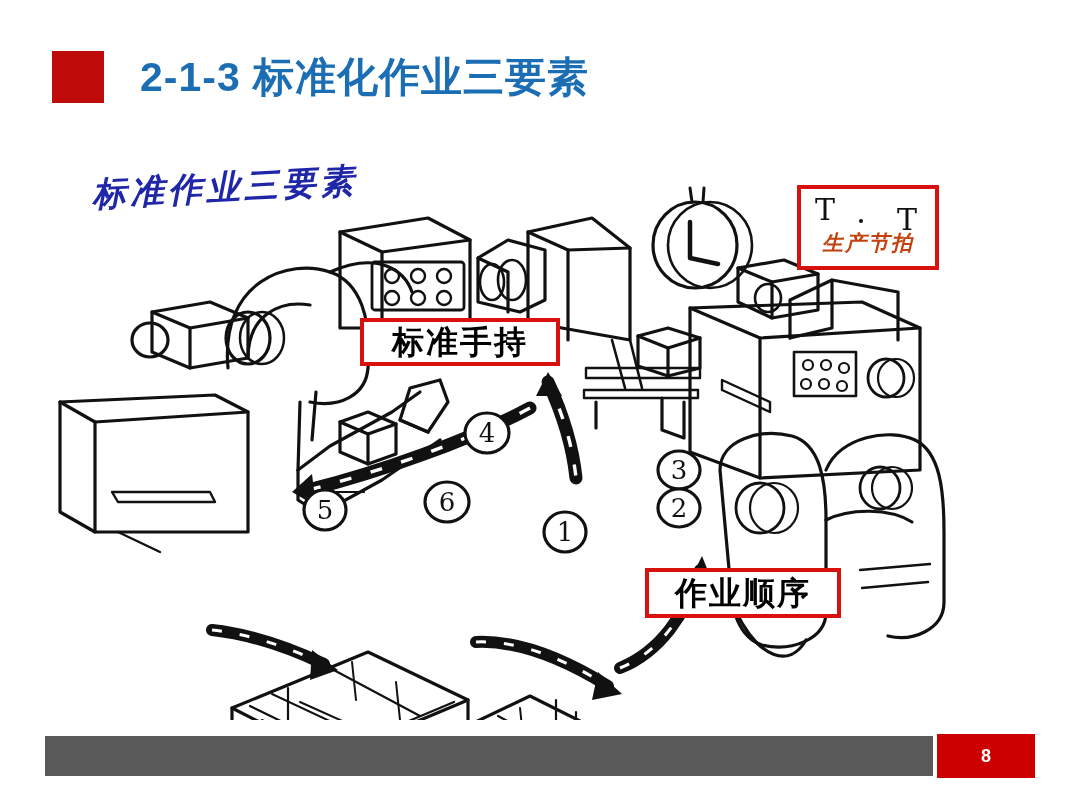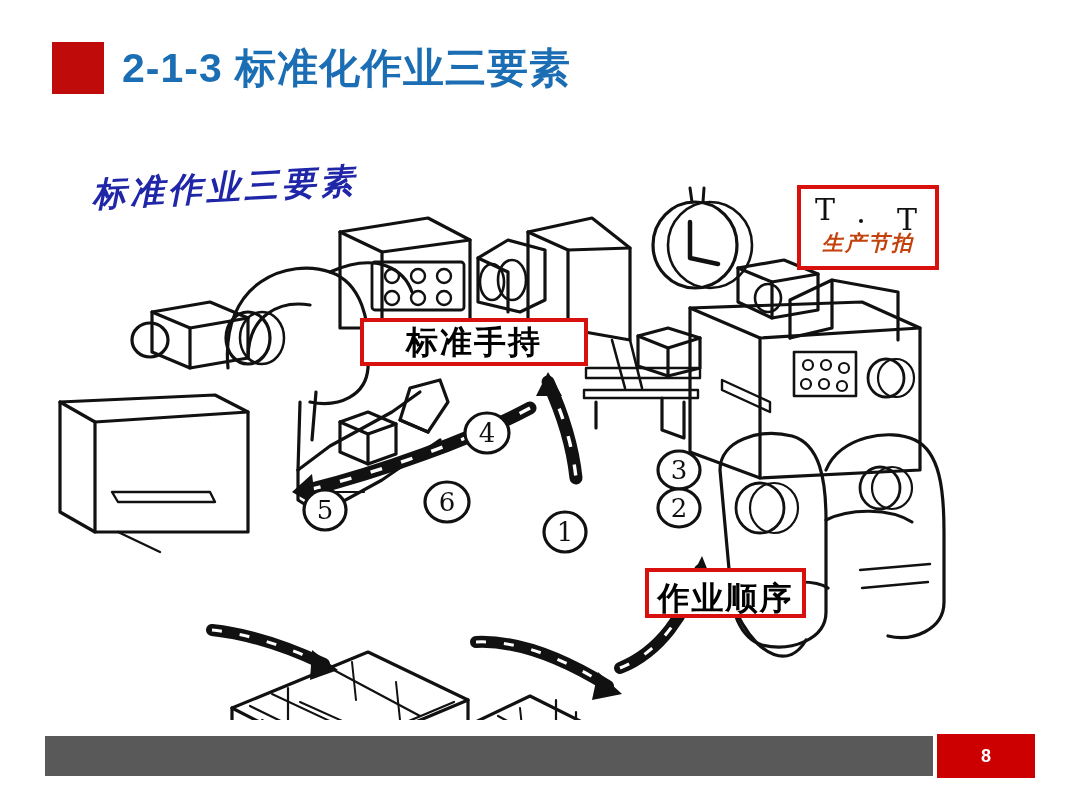--- a/index.html
+++ b/index.html
@@ -15,24 +15,24 @@
     width: 1080px;
     height: 810px;
     background: #ffffff;
     overflow: hidden;
   }
 
   
   #title-bar {
     position: absolute;
     left: 52px;
-    top: 42px;
+    top: 51px;
     display: flex;
     align-items: center;
-    gap: 18px;
+    gap: 36px;
   }
   #title-bullet {
     width: 52px;
     height: 52px;
     background: #C00B0B;
   }
   #title-text {
     font-size: 41px;
     font-weight: bold;
     color: #1C6EB4;
@@ -78,26 +78,26 @@
     justify-content: center;
   }
   .callout-label {
     font-family: "DejaVu Sans", sans-serif;
     font-weight: bold;
     color: #000000;
     line-height: 1;
     white-space: nowrap;
   }
   #callout-standard-hold {
-    left: 360px; top: 318px; width: 228px; height: 48px;
+    left: 360px; top: 318px; width: 200px; height: 48px;
   }
   #callout-standard-hold .callout-label { font-size: 32px; letter-spacing: 2px; }
 
   #callout-work-sequence {
-    left: 645px; top: 568px; width: 161px; height: 50px; align-items: flex-end;
+    left: 645px; top: 568px; width: 196px; height: 50px;
   }
   #callout-work-sequence .callout-label { font-size: 32px; letter-spacing: 2px; }
 
   #callout-takt {
     left: 797px; top: 185px; width: 142px; height: 85px;
     flex-direction: column;
     justify-content: flex-start;
     padding: 0;
   }
   #takt-symbols {

